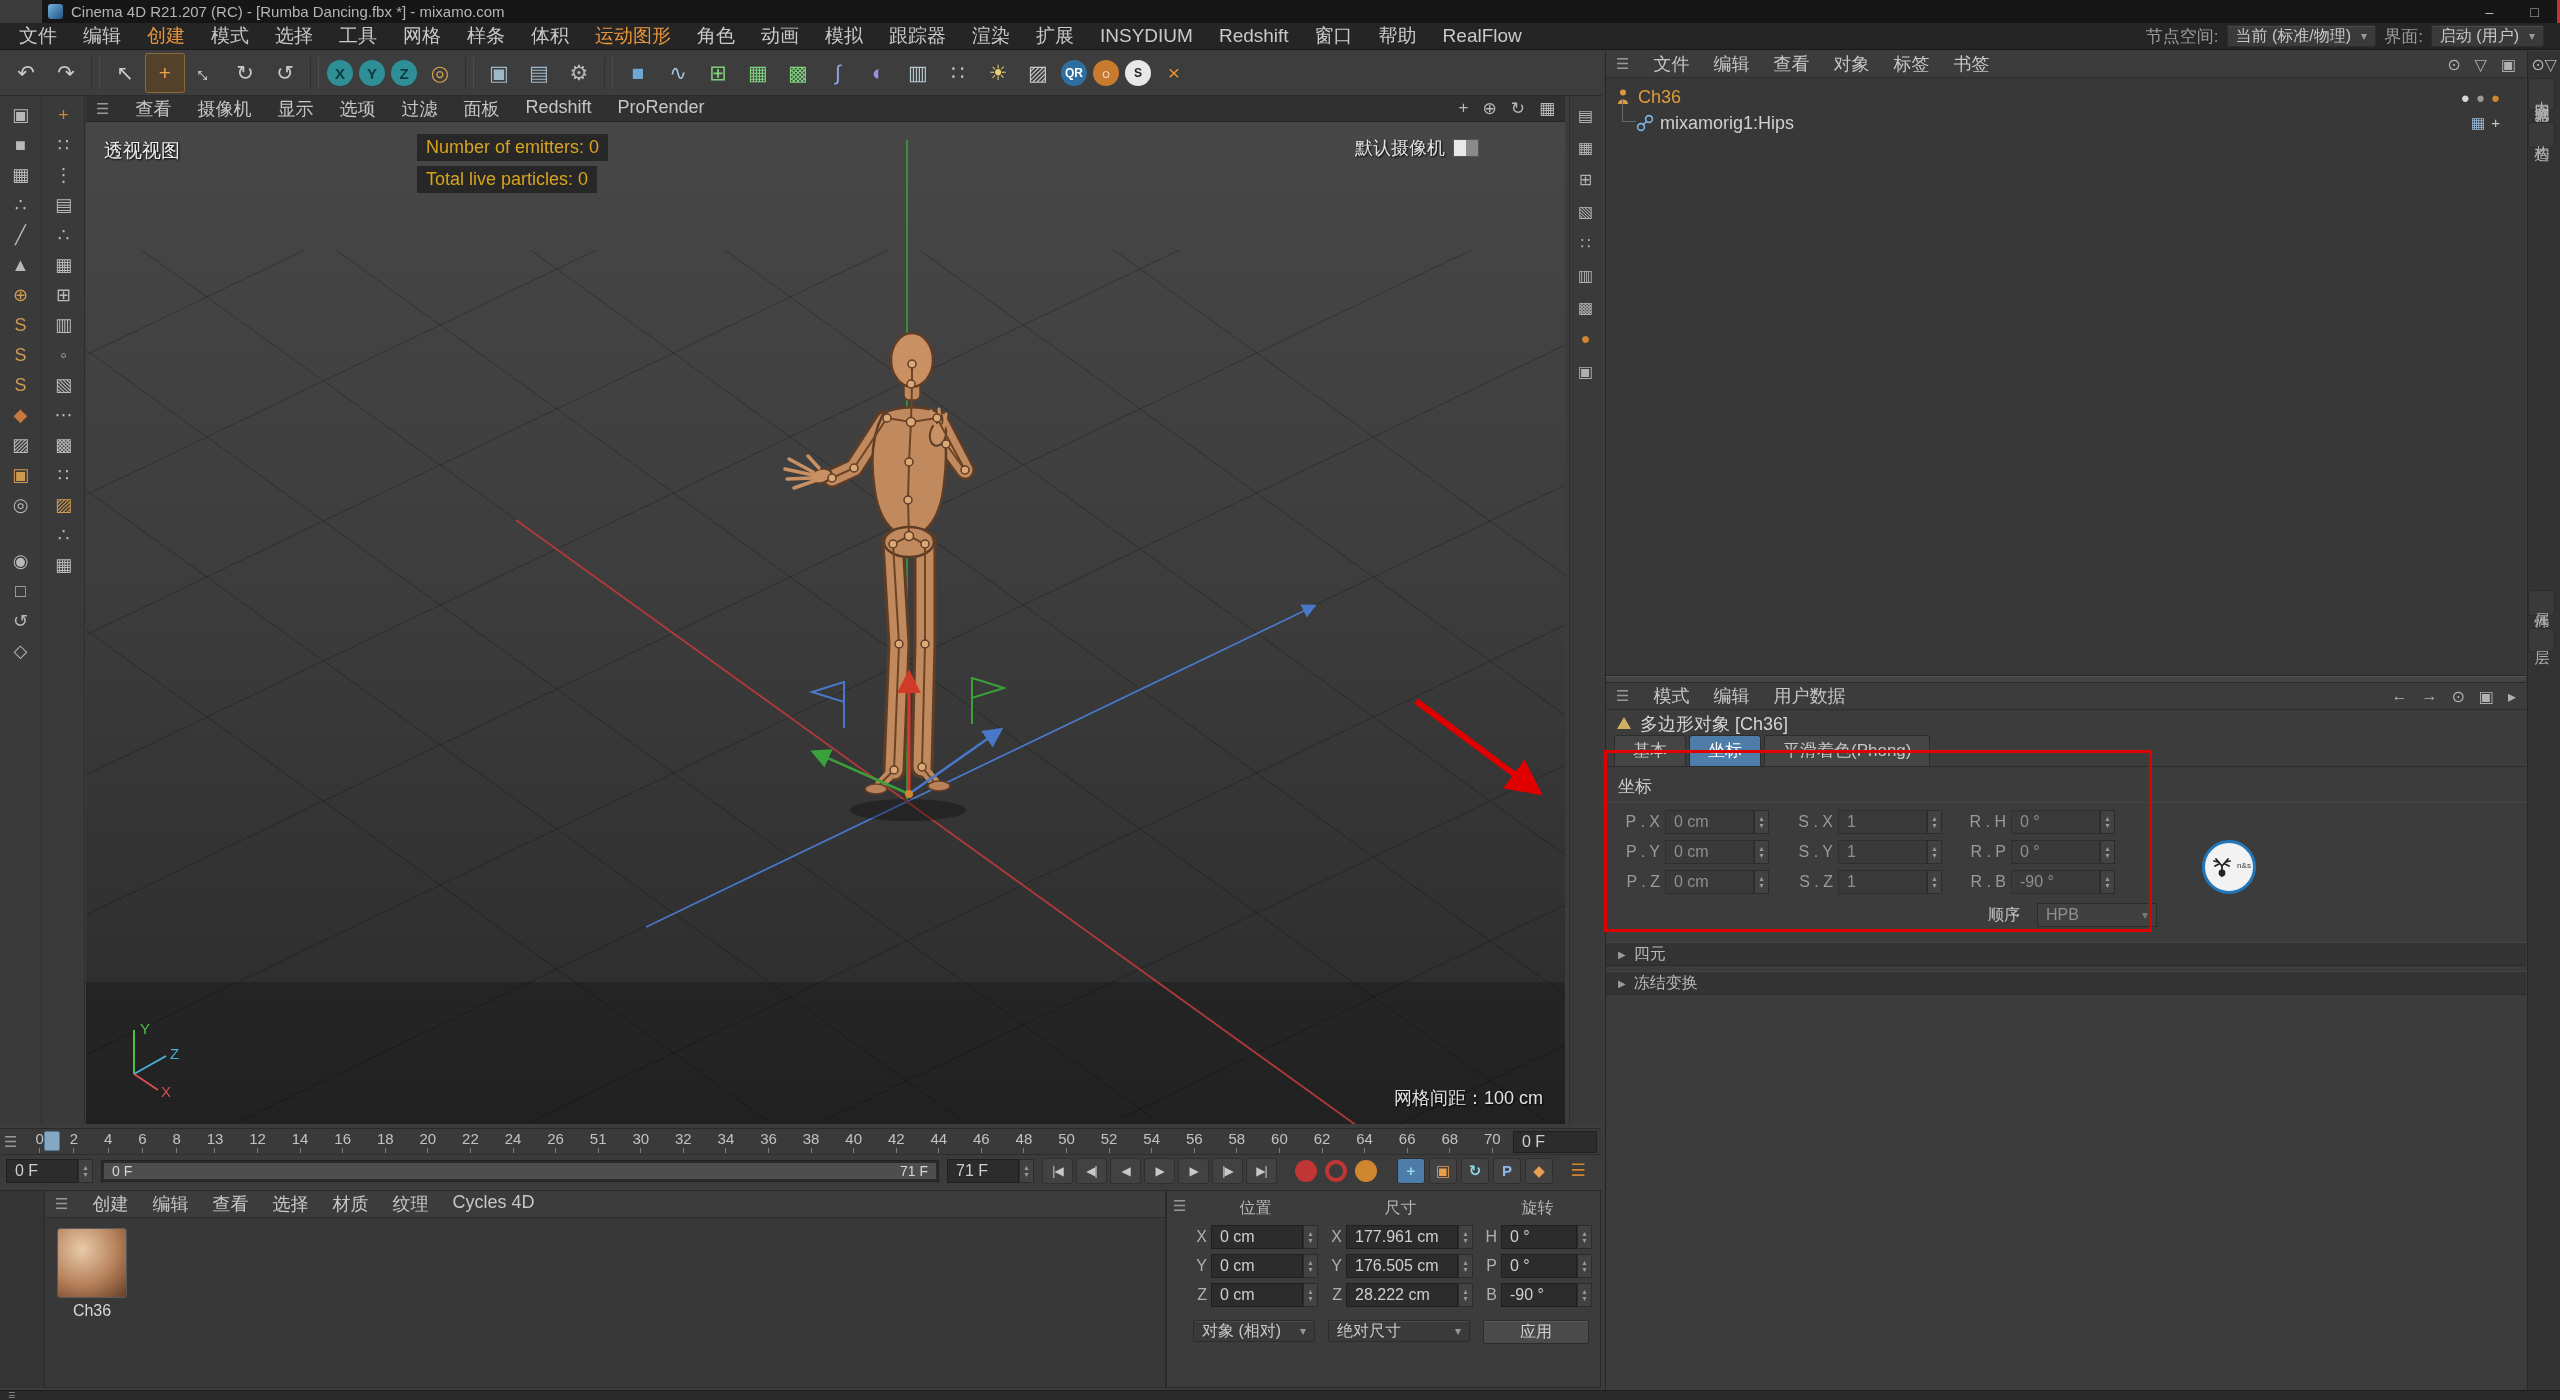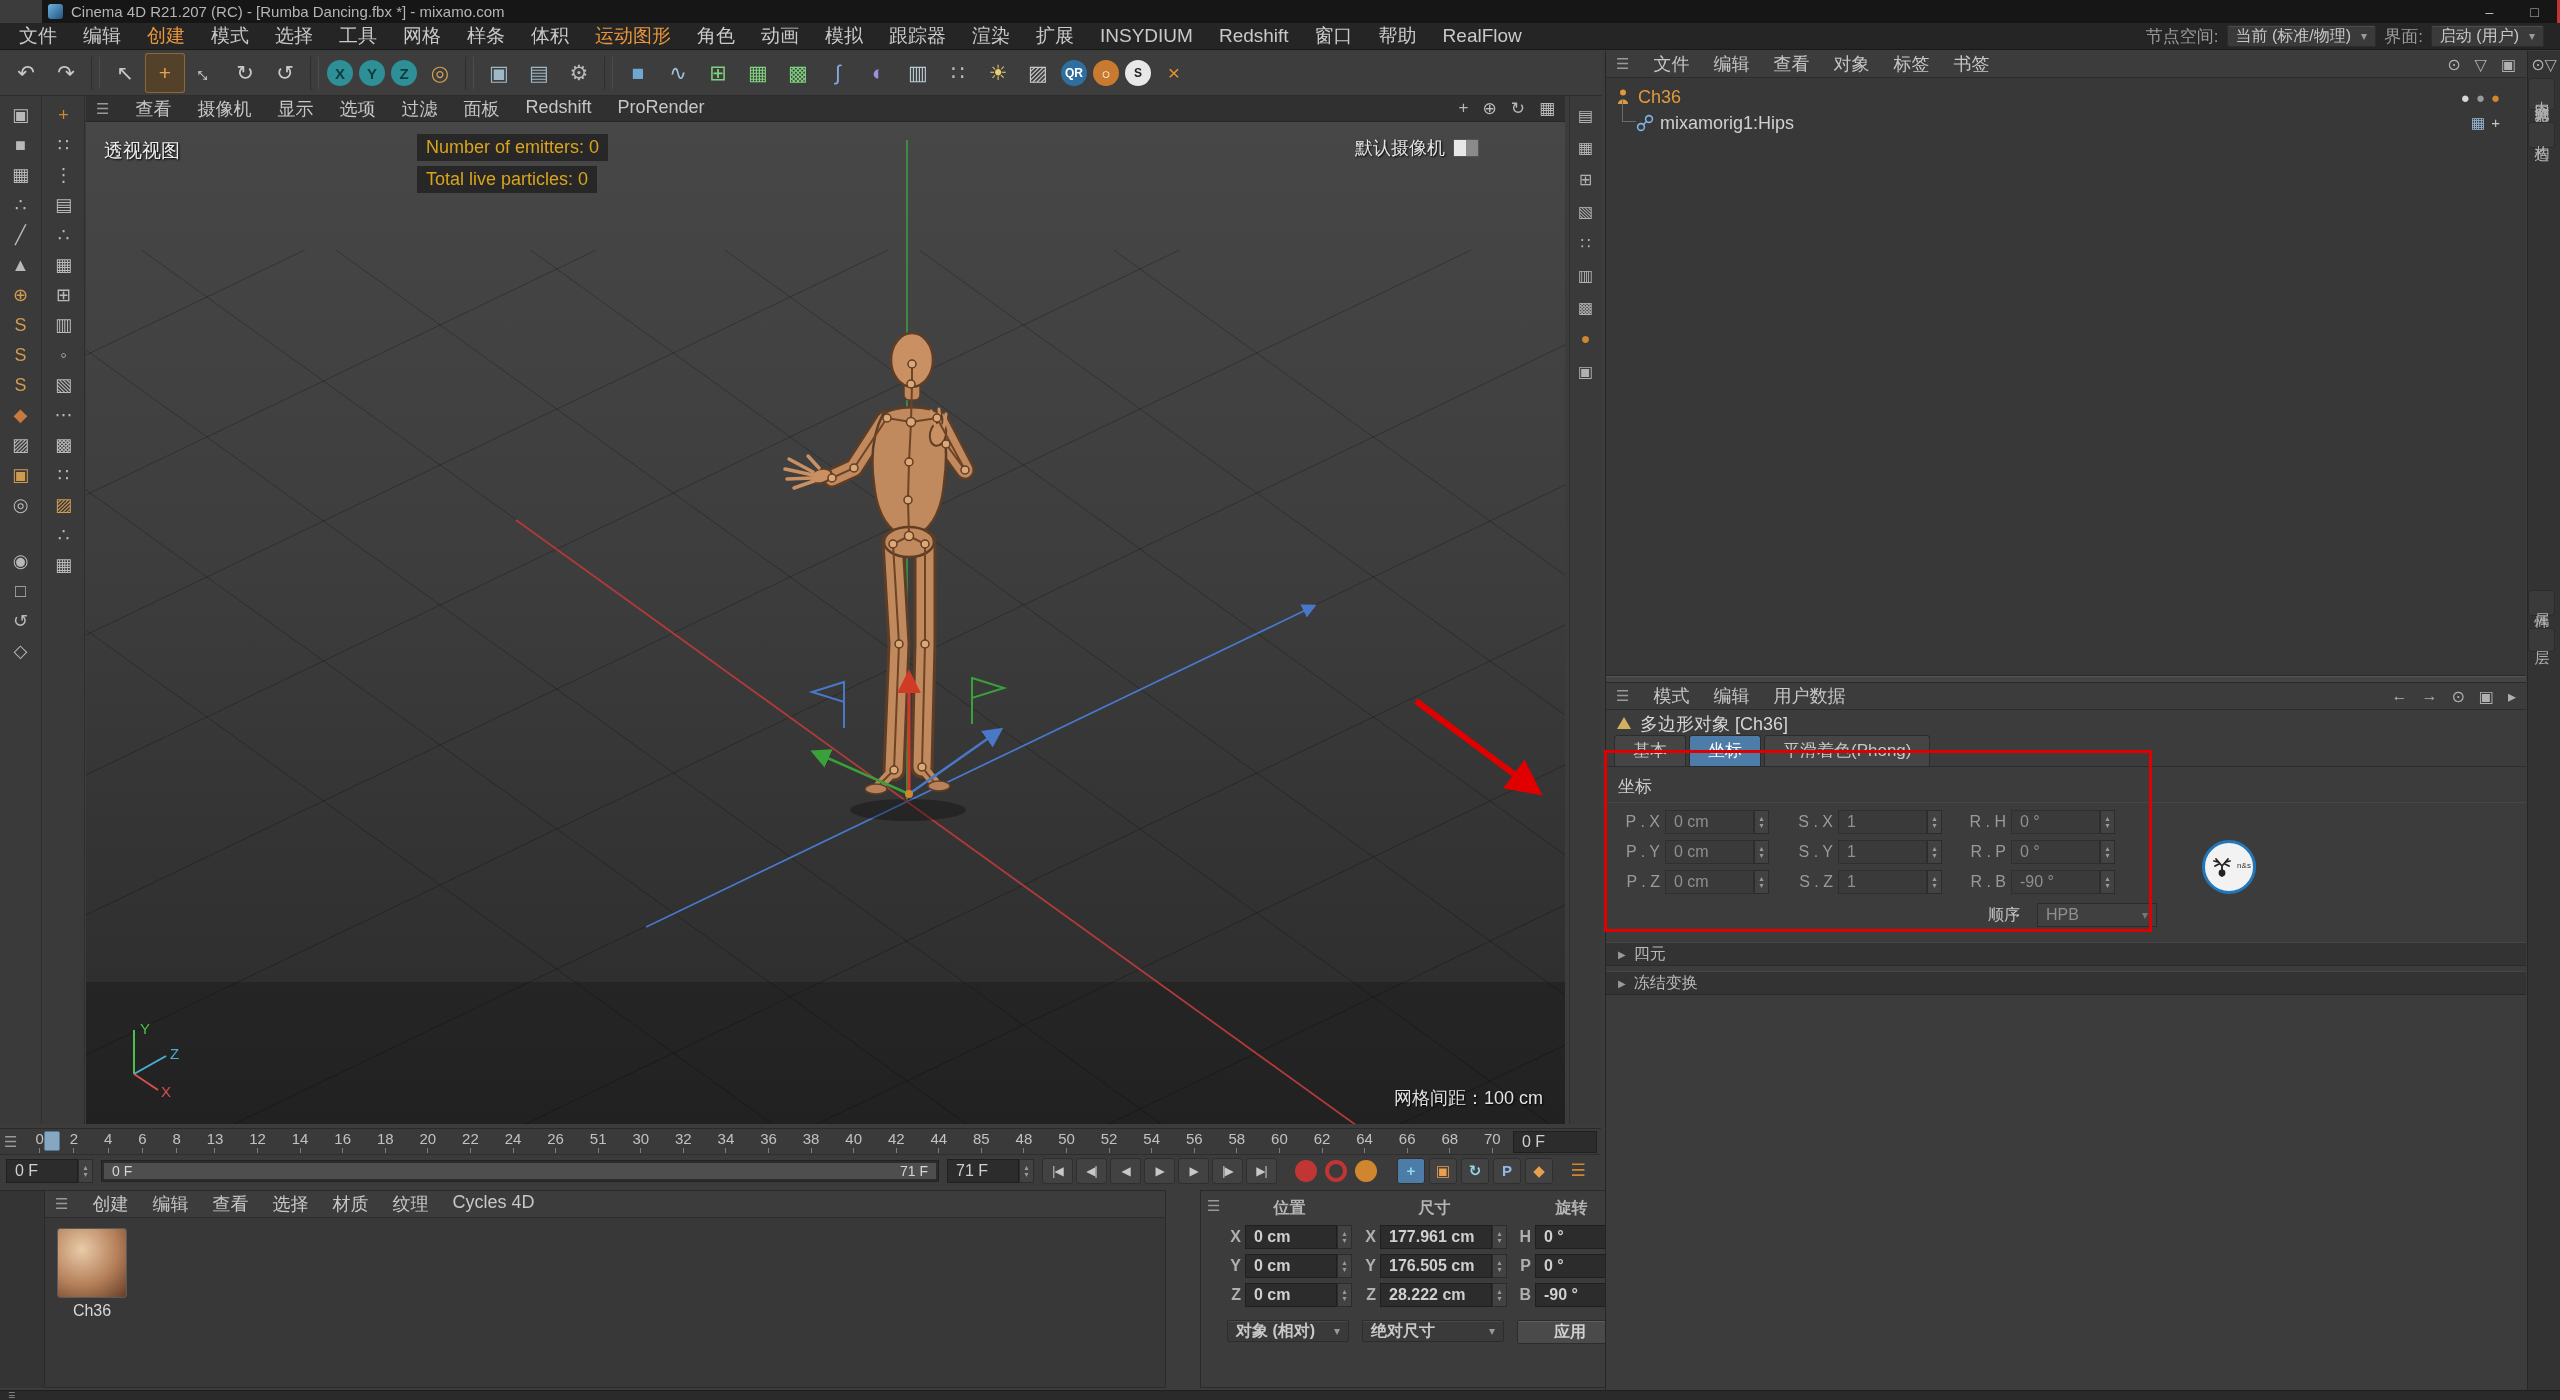--- a/index.html
+++ b/index.html
@@ -84,21 +84,21 @@
   
   #blspacer { position:absolute; left:0; top:1190px; width:44px; height:198px; background:#343434; border-top:1px solid #2a2a2a; }
   #matman { position:absolute; left:44px; top:1190px; width:1122px; height:198px; background:#383838; border:1px solid #2a2a2a; }
   .panelmenu { height:27px; background:#3c3c3c; border-bottom:1px solid #2c2c2c; display:flex; align-items:center; gap:24px; padding:0 10px; }
   .panelmenu .pmi { font-size:18px; color:#c6c6c6; }
   #matman .body { padding:10px 12px; display:flex; gap:14px; }
   .mat { display:flex; flex-direction:column; align-items:center; gap:4px; }
   .mat .thumb { width:70px; height:70px; border:1px solid #5a5a5a; border-radius:3px; background:radial-gradient(circle at 35% 30%, #e9cba9, #b5805a 55%, #6e452c 95%); }
   .mat .mlabel { font-size:16px; color:#d8d8d8; }
 
-  #coordpanel { position:absolute; left:1200px; top:1190px; width:435px; height:198px; background:#3c3c3c; border:1px solid #2a2a2a; padding:4px 10px 0 26px;font-weight:bold; }
+  #coordpanel { position:absolute; left:1166px; top:1190px; width:435px; height:198px; background:#3c3c3c; border:1px solid #2a2a2a; padding:4px 10px 0 26px; }
   #coordpanel .hamb { position:absolute; left:6px; top:6px; }
   #coordpanel .cols { display:flex; gap:10px; }
   .ccol { display:flex; flex-direction:column; gap:5px; }
   .chead { font-size:16px; color:#b5b5b5; text-align:center; padding:3px 0 1px; }
   .crow { display:flex; align-items:center; gap:4px; }
   .crow .axl { width:14px; font-size:16px; color:#b0b0b0; text-align:right; }
   .cfoot { margin-top:8px; }
   .cbtn { height:24px; background:#4a4a4a; border:1px solid #2c2c2c; box-shadow:inset 0 1px 0 #5e5e5e; display:flex; align-items:center; justify-content:center; font-size:16px; color:#d0d0d0; border-radius:2px; }
 
   
@@ -451,21 +451,21 @@
       <span class="tick">26</span>
       <span class="tick">51</span>
       <span class="tick">30</span>
       <span class="tick">32</span>
       <span class="tick">34</span>
       <span class="tick">36</span>
       <span class="tick">38</span>
       <span class="tick">40</span>
       <span class="tick">42</span>
       <span class="tick">44</span>
-      <span class="tick">85</span>
+      <span class="tick">46</span>
       <span class="tick">48</span>
       <span class="tick">50</span>
       <span class="tick">52</span>
       <span class="tick">54</span>
       <span class="tick">56</span>
       <span class="tick">58</span>
       <span class="tick">60</span>
       <span class="tick">62</span>
       <span class="tick">64</span>
       <span class="tick">66</span>

